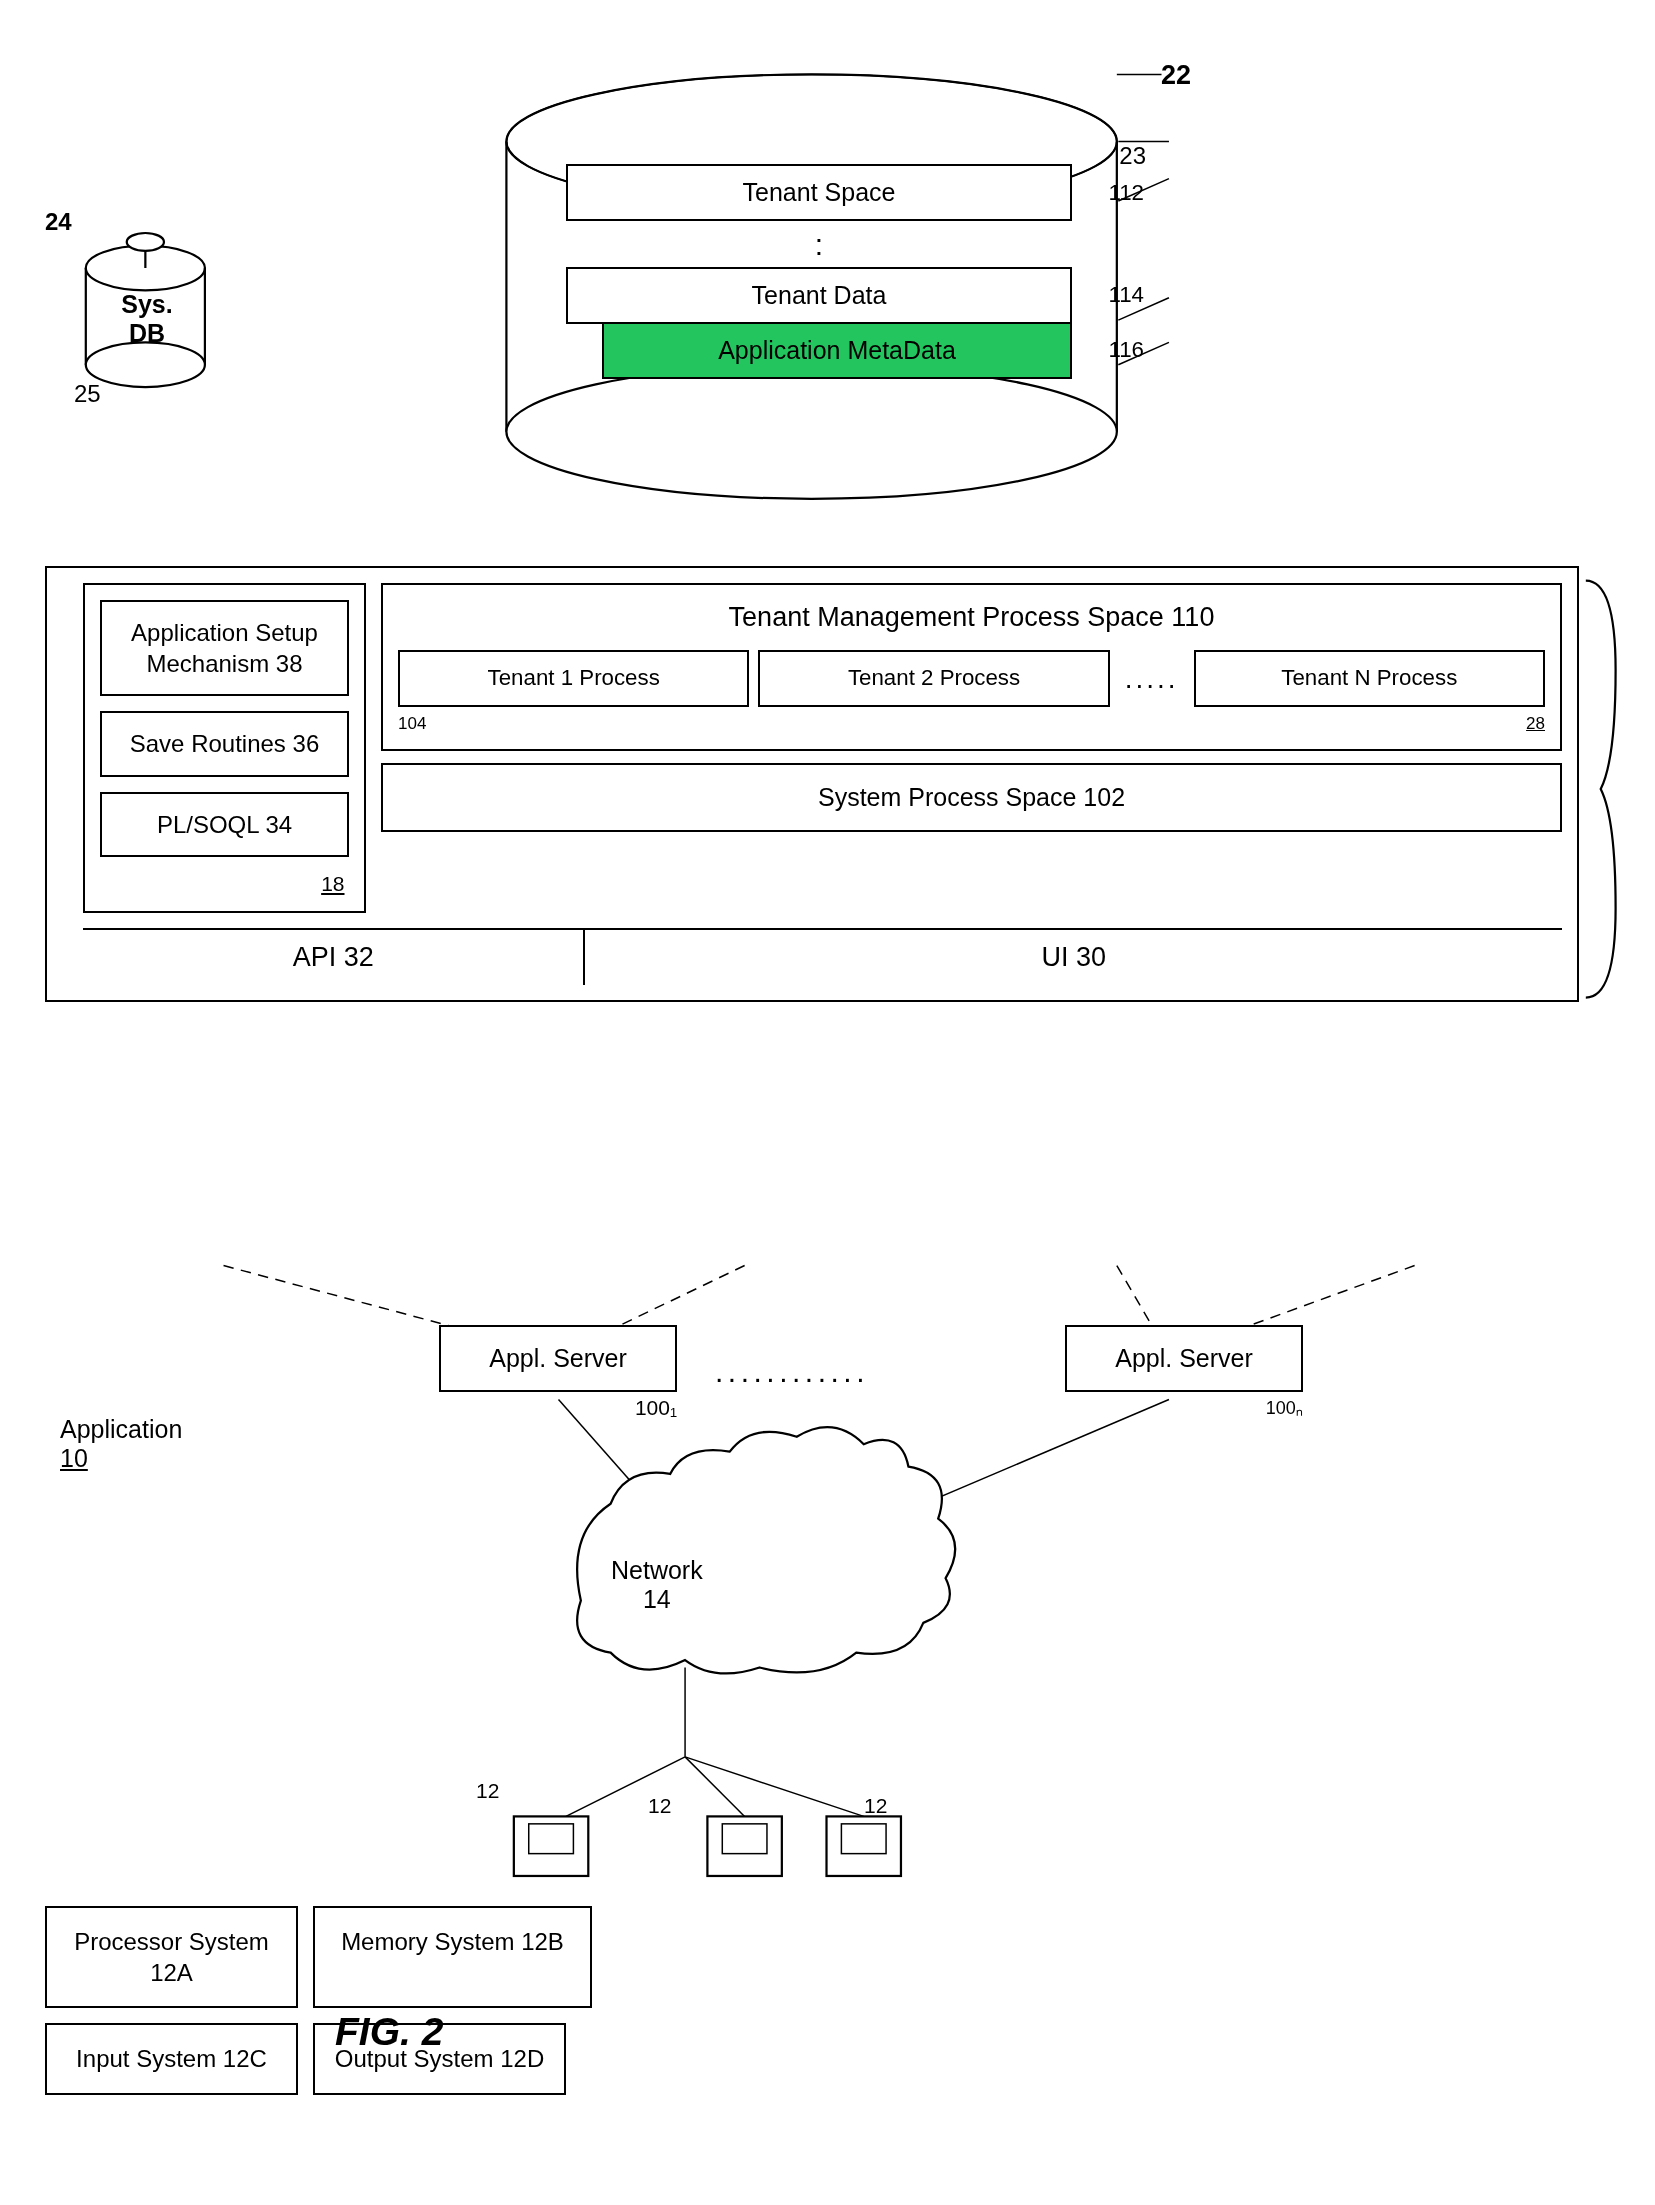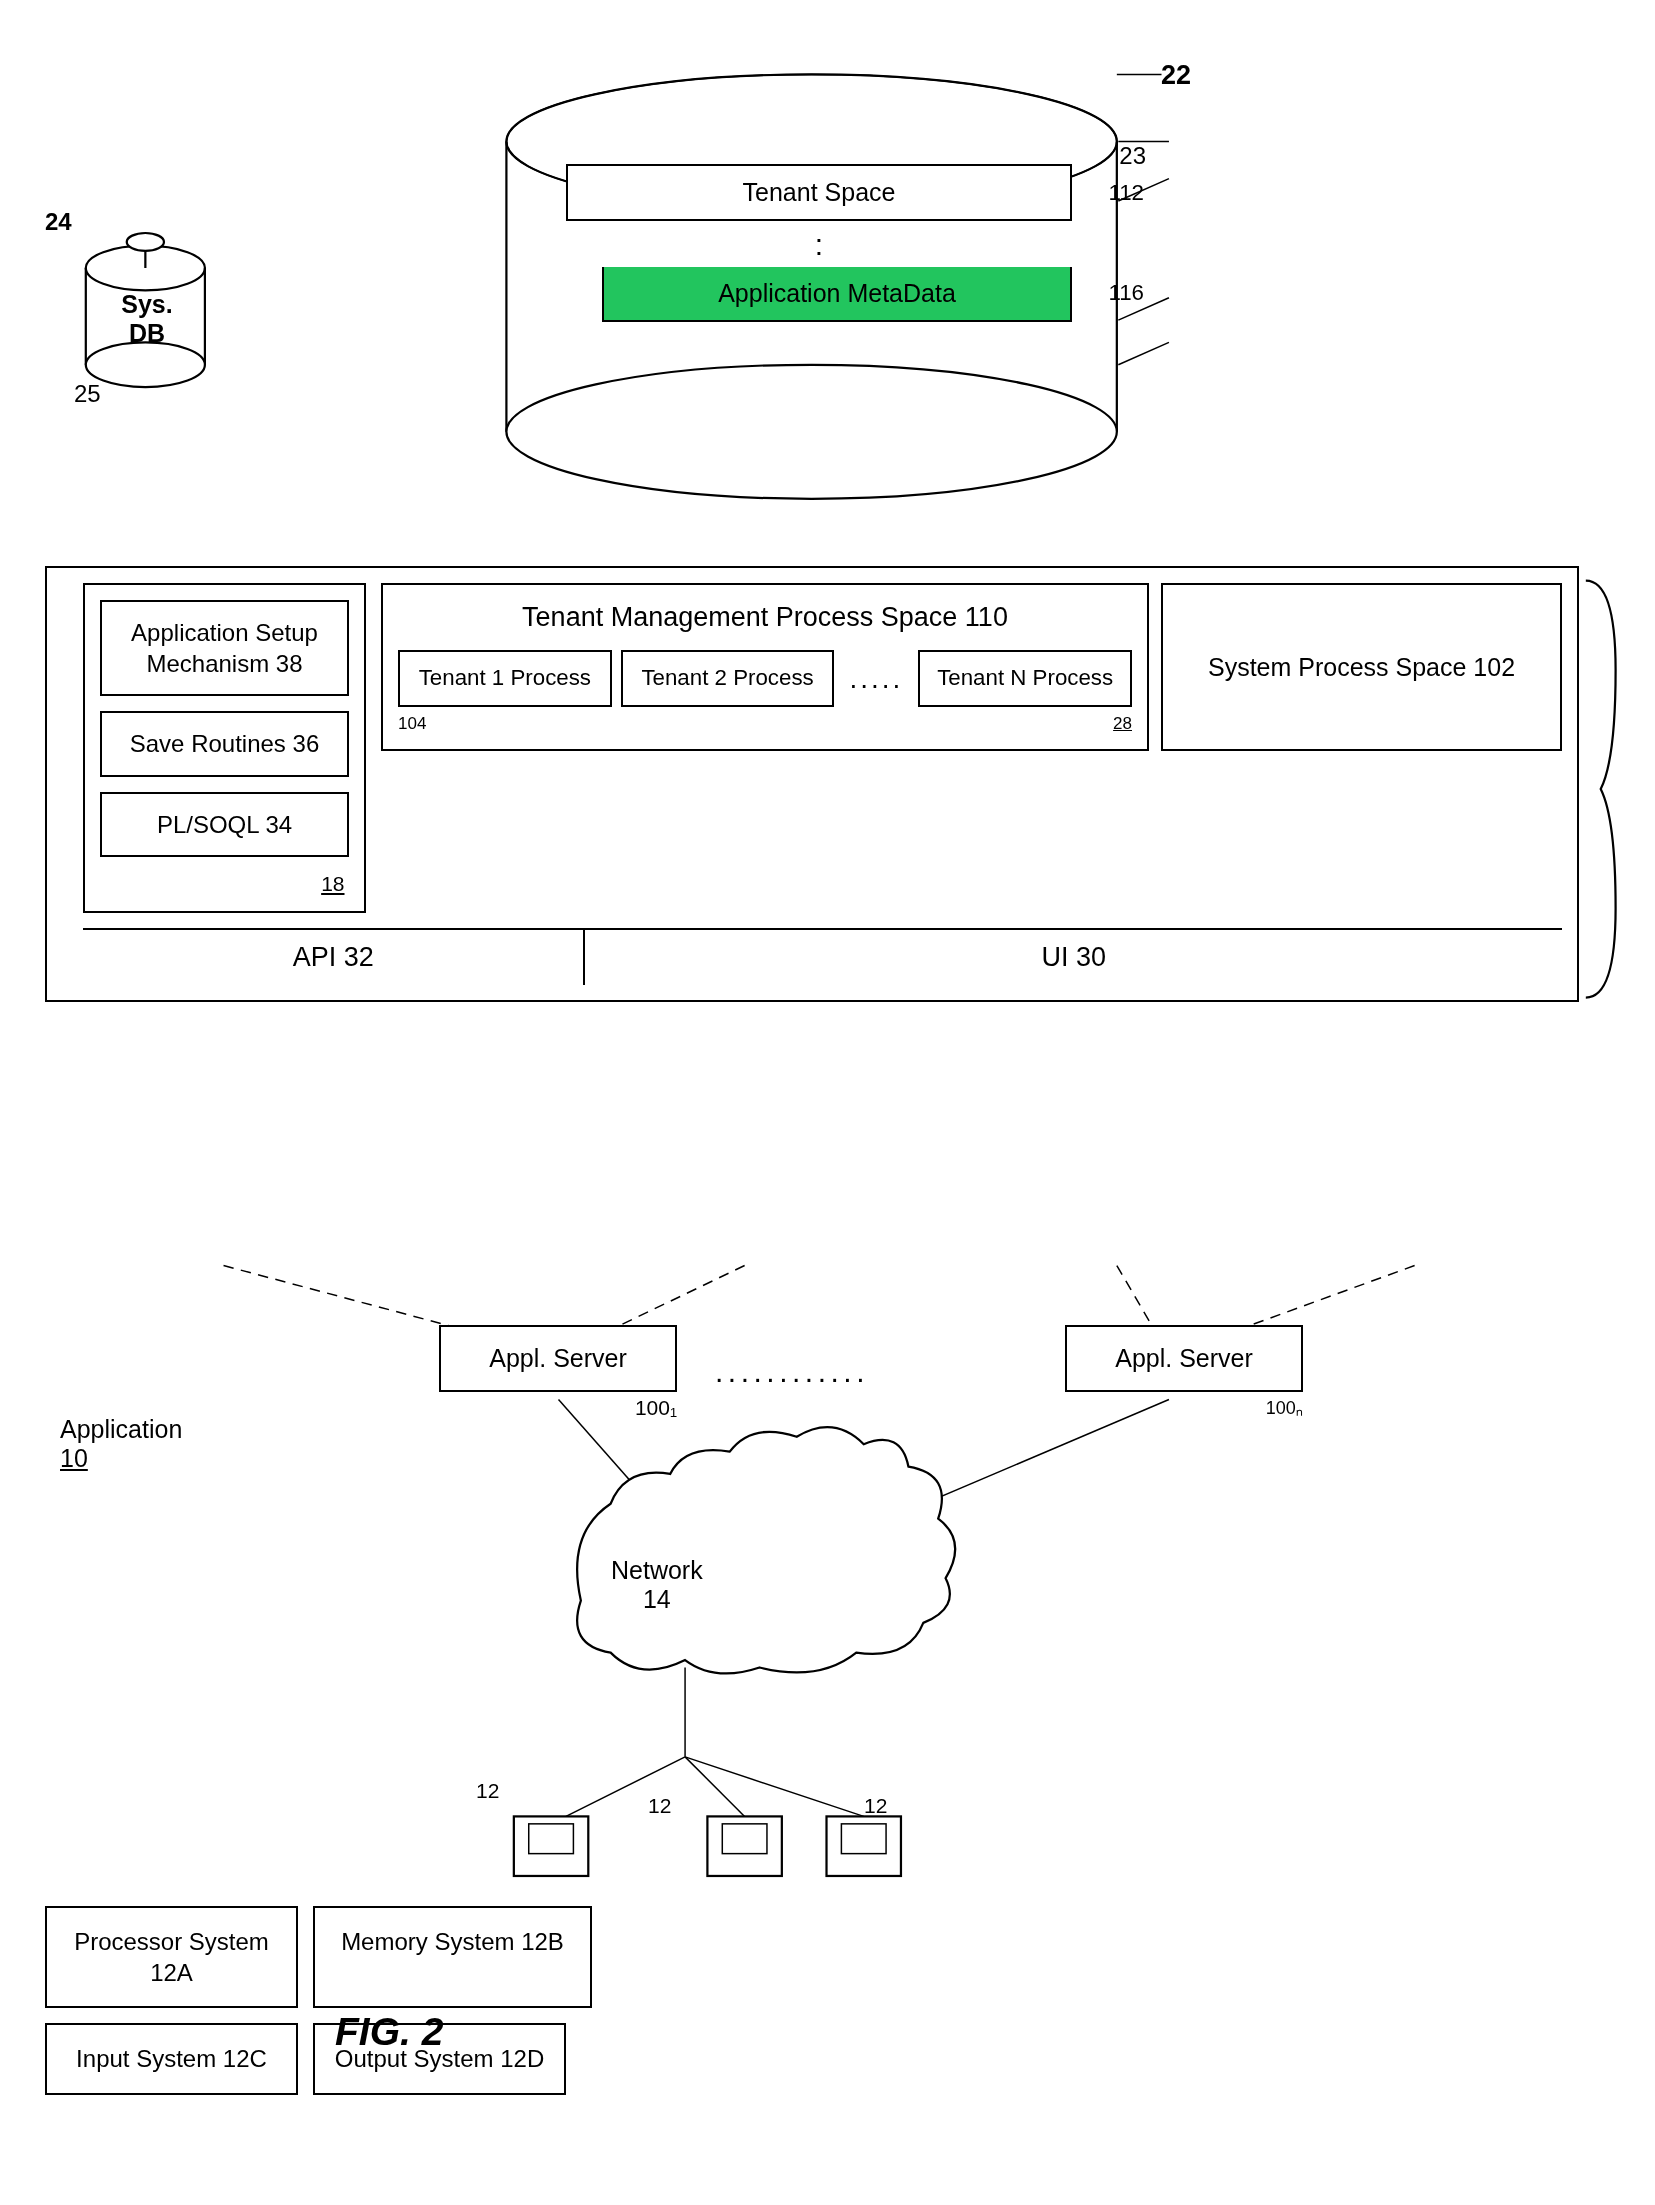--- a/index.html
+++ b/index.html
@@ -107,20 +107,24 @@
 
     <div style="position:absolute; top:-22.3px; right:-74px; font-size:24px;">23</div>
 
     <div style="border:2.2px solid #000; background:#fff; padding:12px; text-align:center; font-size:25px; margin-bottom:7.4px; position:relative;">
       <span>Tenant Space</span>
       <span style="position:absolute; right:-74px; top:50%; transform:translateY(-50%); font-size:22.3px;">112</span>
     </div>
 
     <div style="text-align:center; font-size:30px; margin:4.5px 0;">:</div>
 
+    <div style="border:2.2px solid #000; background:#fff; padding:12px; text-align:center; font-size:25px; margin-bottom:0px; position:relative;">
+      <span>Tenant Data</span>
+      <span style="position:absolute; right:-74px; top:50%; transform:translateY(-50%); font-size:22.3px;">114</span>
+    </div>
 
     <div style="border:2.2px solid #000; background:#22c55e; padding:12px; text-align:center; font-size:25px; border-top:none; position:relative;margin-left:36px;">
       <span>Application MetaData</span>
       <span style="position:absolute; right:-74px; top:50%; transform:translateY(-50%); font-size:22.3px;">116</span>
     </div>
   </div>
 
   <div style="position:absolute; top:208px; left:45px; font-size:24px; font-weight:bold; text-align:center;">24</div>
   <div style="position:absolute; top:290px; left:95px; font-size:25px; font-weight:bold; text-align:center; width:104px;">Sys.<br>DB</div>
   <div style="position:absolute; top:380px; left:74px; font-size:24px;">25</div>
@@ -139,21 +143,21 @@
         <div style="border:2.2px solid #000; padding:15px 12px; text-align:center; font-size:24px; line-height:1.3;">
           <span>PL/SOQL 34</span>
         </div>
         <div style="font-size:21px; text-align:right; padding-right:4.5px;">
           <span style="text-decoration:underline;">18</span>
         </div>
       </div>
 
       <div style="flex:1; display:flex; flex-direction:column; gap:0;">
 
-        <div style="display:flex; gap:12px; align-items:stretch;">
+        <div style="display:flex; gap:12px; align-items:stretch;flex-direction:column;">
 
           <div style="border:2.2px solid #000; flex:2; padding:15px; display:flex; flex-direction:column;">
             <div style="font-size:27px; text-align:center; line-height:1.3; margin-bottom:15px;">
               <span>Tenant Management Process Space 110</span>
             </div>
             <div style="display:flex; gap:9px; align-items:center; margin-top:auto;">
               <div style="border:2.2px solid #000; flex:1; padding:12px 7.4px; text-align:center; font-size:22.3px; line-height:1.3;">
                 <span>Tenant 1 Process</span>
               </div>
               <div style="border:2.2px solid #000; flex:1; padding:12px 7.4px; text-align:center; font-size:22.3px; line-height:1.3;">

